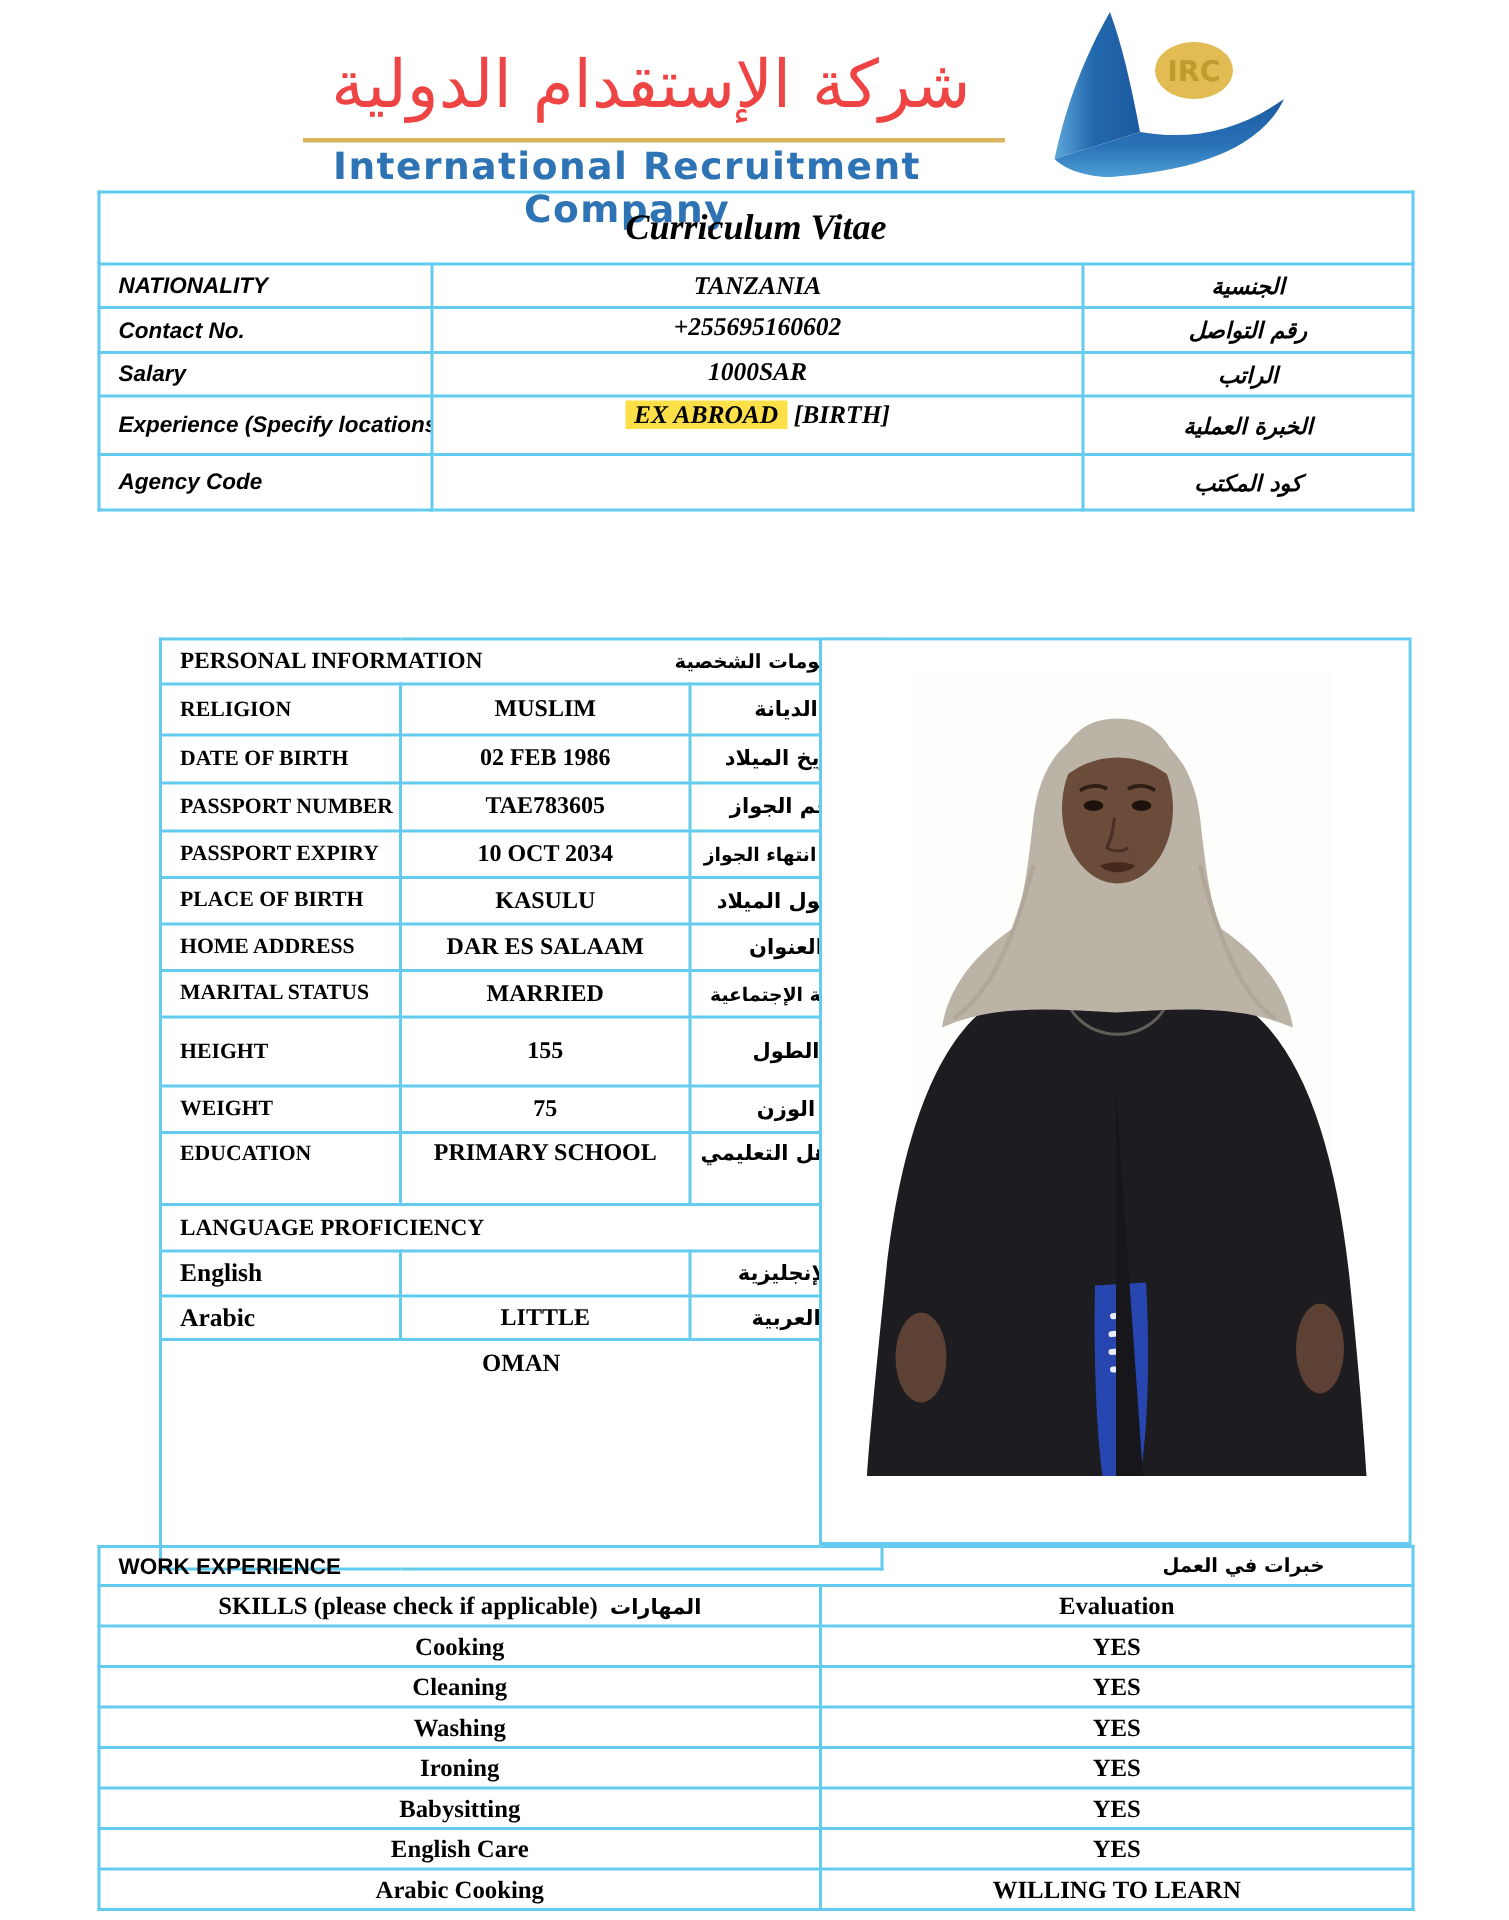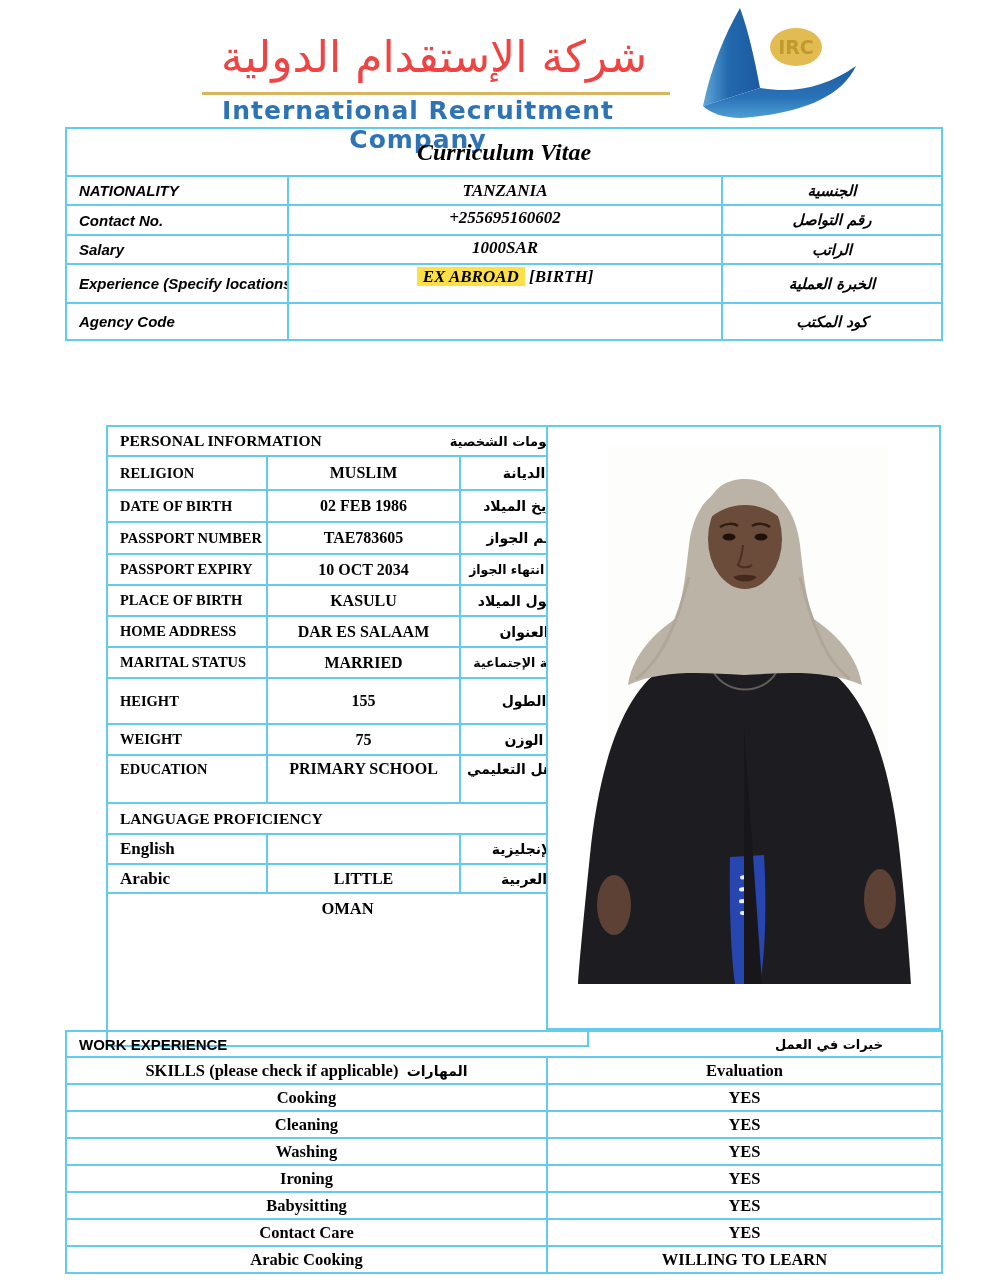--- a/index.html
+++ b/index.html
@@ -285,21 +285,21 @@
   </tr>
   <tr style="height:27px">
     <td class="skill">Ironing</td>
     <td class="skill">YES</td>
   </tr>
   <tr style="height:27px">
     <td class="skill">Babysitting</td>
     <td class="skill">YES</td>
   </tr>
   <tr style="height:27px">
-    <td class="skill">Contact Care</td>
+    <td class="skill">English Care</td>
     <td class="skill">YES</td>
   </tr>
   <tr style="height:27px">
     <td class="skill">Arabic Cooking</td>
     <td class="skill">WILLING TO LEARN</td>
   </tr>
 </tbody>
   </table>
 
 </body></html>

